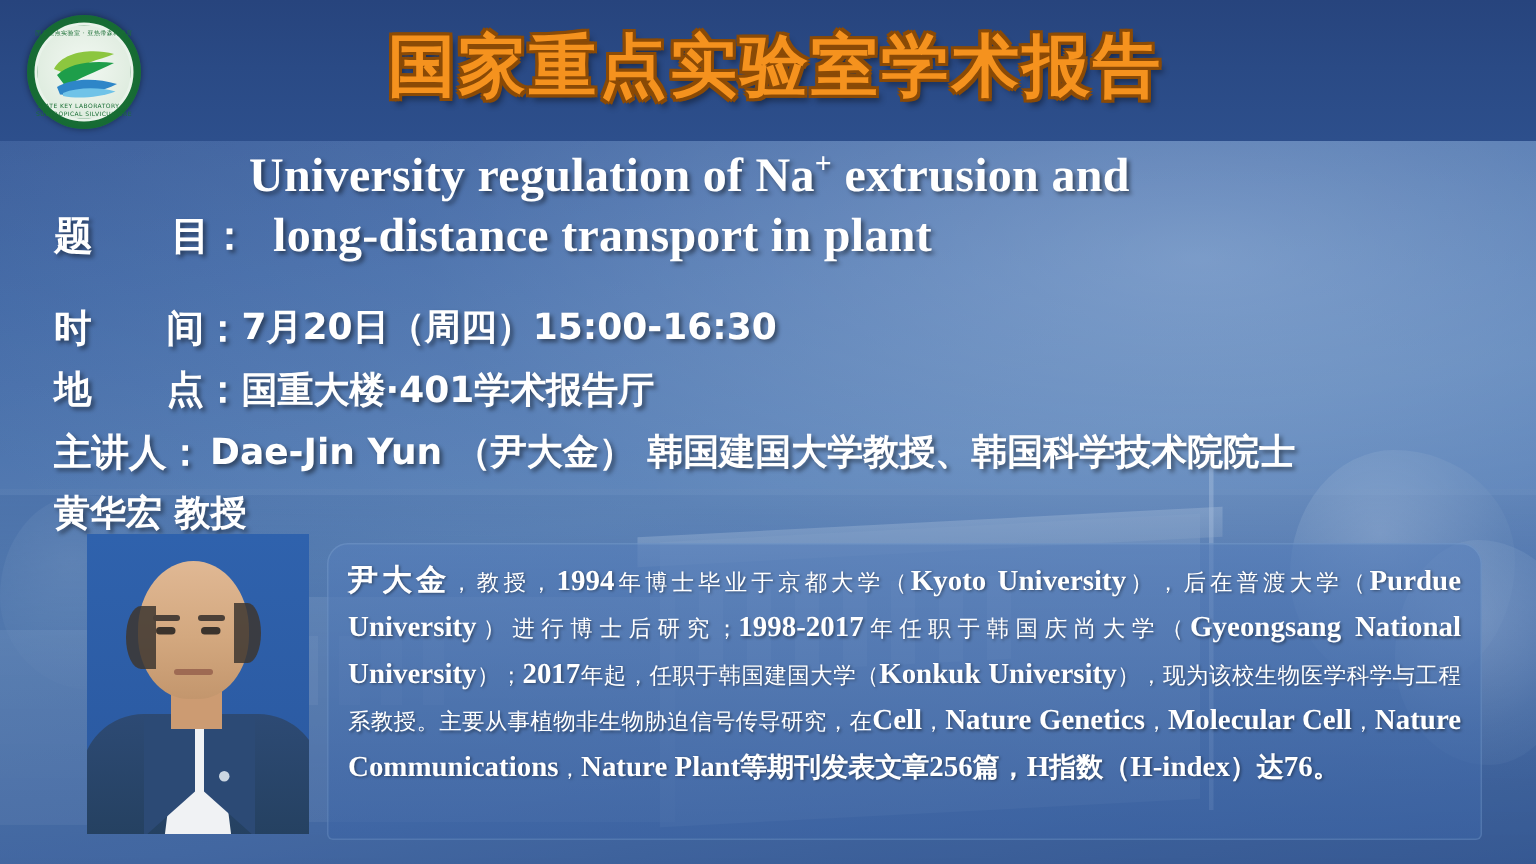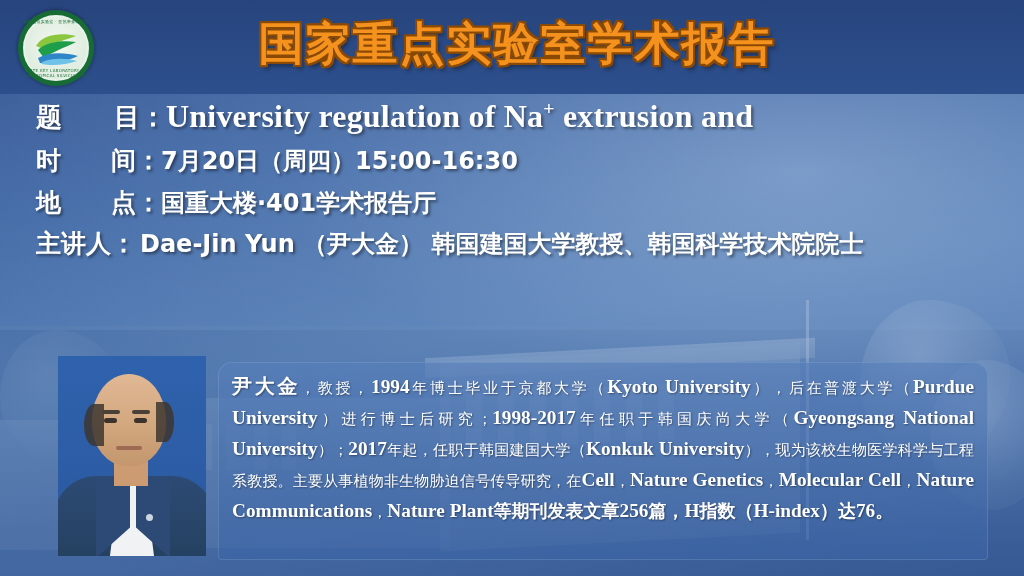--- a/index.html
+++ b/index.html
@@ -186,39 +186,41 @@
       <path d="M10 32 C20 28, 34 28, 45 31 C34 35, 20 36, 10 34 Z" fill="#6fc3e8"></path>
     </svg>
   </div>
 
   <div class="info">
 
     <div class="row row-title">
       <div class="lbl">题　　目：</div>
       <div class="val title-main">
         <span>University regulation of Na</span><sup>+</sup><span> extrusion and</span>
+        <span class="l2">long-distance transport in plant</span>
       </div>
     </div>
 
-    <div class="row" style="margin-top:7px;">
+    <div class="row" style="margin-top:24px;">
       <div class="lbl">时　　间：</div>
       <div class="val meta-cn">7月20日（周四）15:00-16:30</div>
     </div>
 
     <div class="row" style="margin-top:6px;">
       <div class="lbl">地　　点：</div>
       <div class="val meta-cn">国重大楼·401学术报告厅</div>
     </div>
 
     <div class="row" style="margin-top:6px;">
       <div class="lbl">主讲人：</div>
       <div class="val meta-cn">Dae-Jin Yun （尹大金） 韩国建国大学教授、韩国科学技术院院士</div>
     </div>
 
     <div class="row" style="margin-top:6px;">
+      <div class="val meta-cn">黄华宏 教授</div>
     </div>
 
   </div>
 
   <div class="photo">
     <div class="ph-suit"></div>
     <div class="ph-shirt"></div>
     <div class="ph-lapL"></div>
     <div class="ph-lapR"></div>
     <div class="ph-neck"></div>

